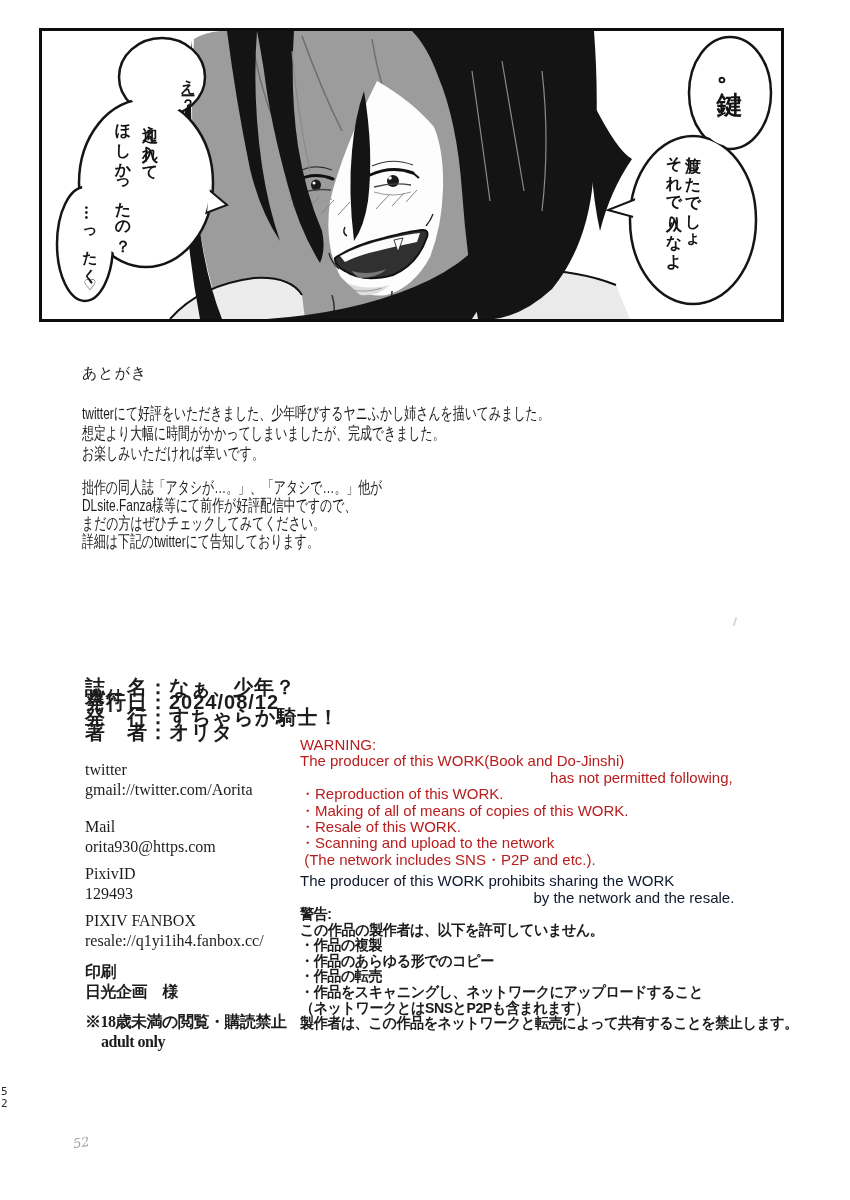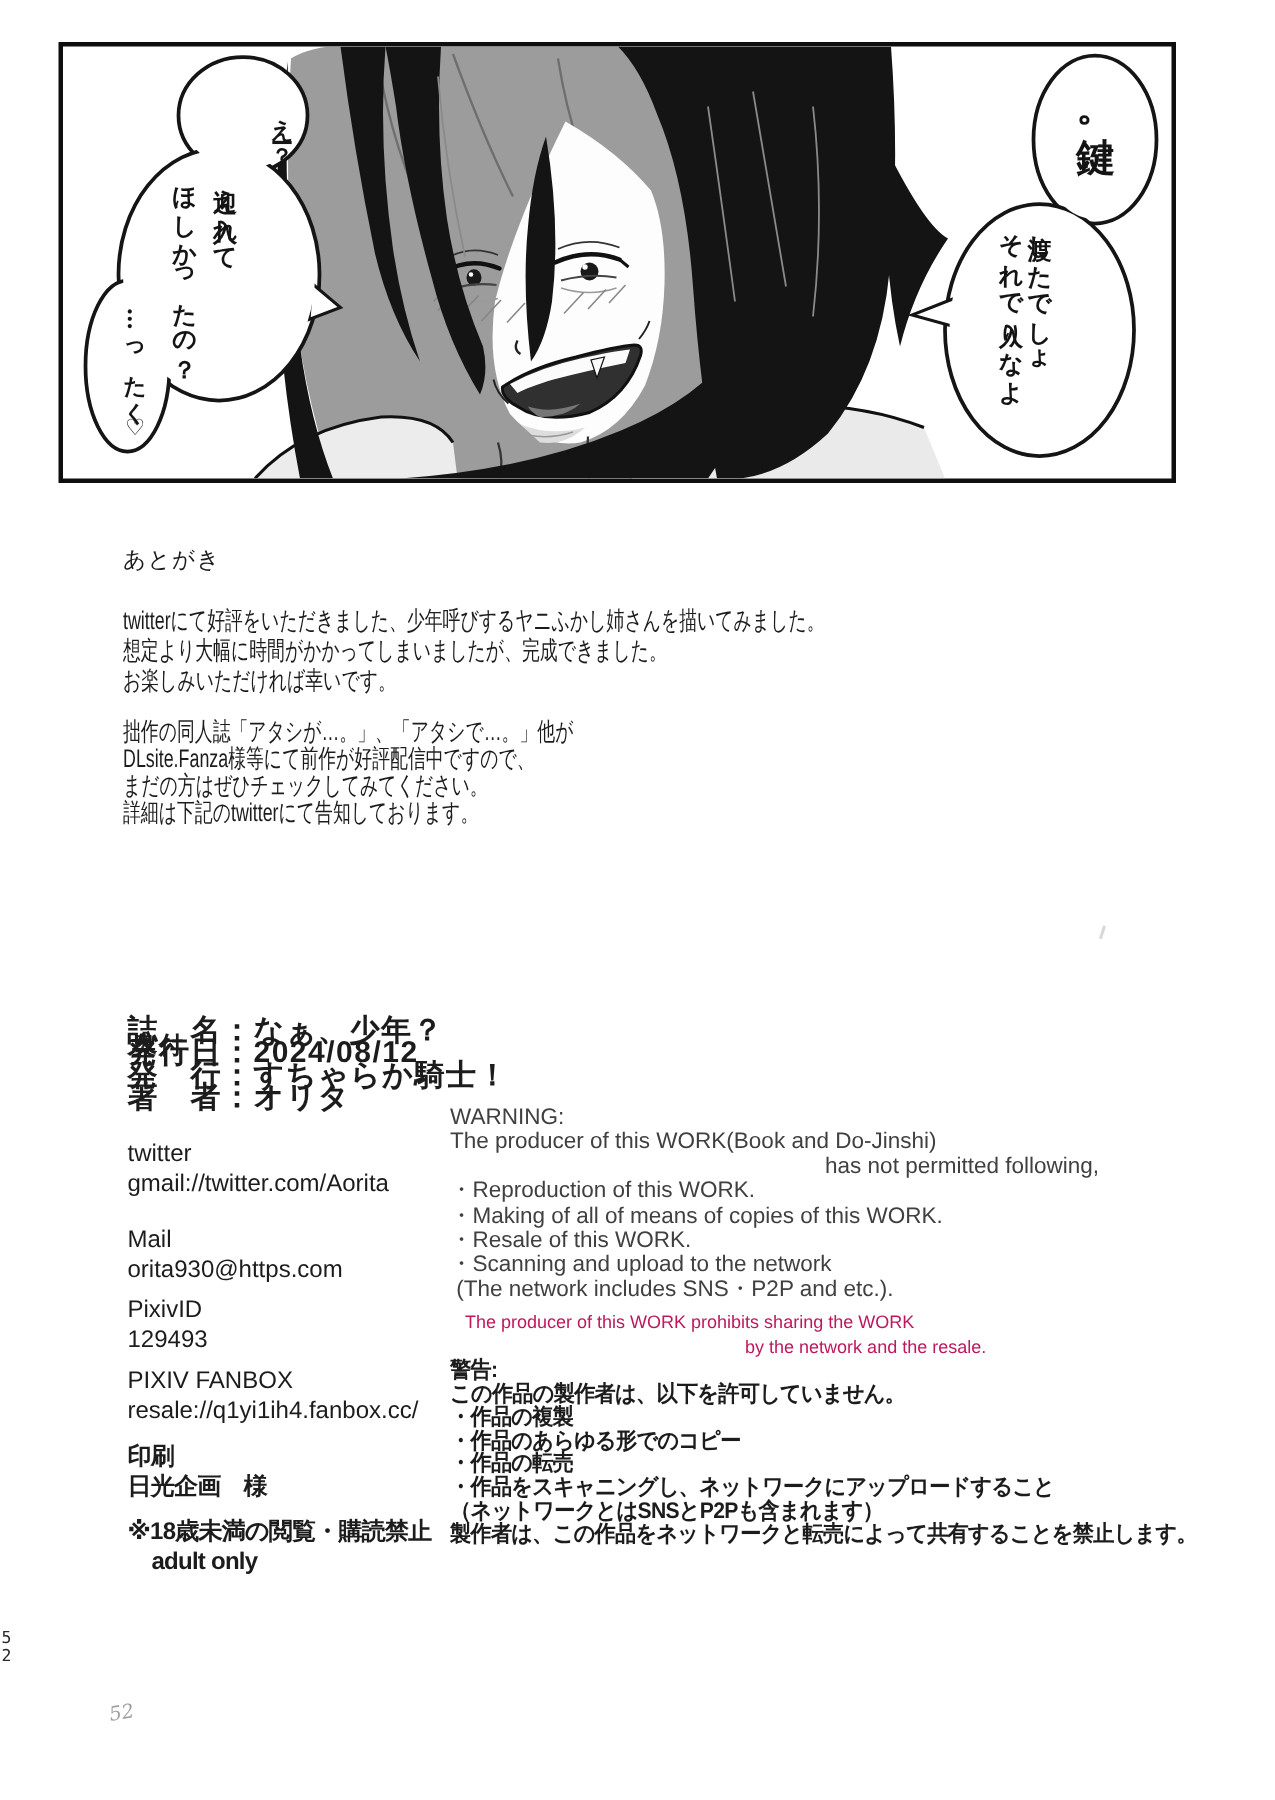--- a/index.html
+++ b/index.html
@@ -27,26 +27,26 @@
   .b-right-main{left:623px;top:114px;font-size:16px;line-height:19px;}
   
   .jp{font-family:"Liberation Sans","DejaVu Sans",sans-serif;}
   .preline{white-space:pre-line;}
   .pre{white-space:pre;}
   .atogaki-title{left:82px;top:364px;font-size:15px;letter-spacing:1px;}
   .atogaki-p1{left:82px;top:404px;font-size:17px;line-height:20px;transform:scaleX(0.70);transform-origin:0 0;}
   .atogaki-p2{left:82px;top:479px;font-size:17px;line-height:18px;transform:scaleX(0.70);transform-origin:0 0;}
   .colophon-title{left:88px;top:643px;font-size:16px;font-weight:600;letter-spacing:2px;margin-top:44px;}
   .colophon-entries{left:85px;top:680px;font-size:20px;font-weight:600;line-height:15px;letter-spacing:1px;}
-  .cgroup{position:absolute;left:85px;font-size:16px;line-height:20px;}
+  .cgroup{position:absolute;left:85px;font-size:16px;line-height:20px;font-family:Liberation Serif, serif;}
   .cgroup .lbl,.cgroup .val{white-space:pre;}
   .cgroup.jpbold{font-weight:600;letter-spacing:-0.5px;}
   .val.indent{padding-left:16px;}
-  .warn-en{left:300px;top:737px;font-size:15px;line-height:16.4px;color:#404040;}
-  .warn-en-footer{left:310px;top:873px;font-size:12px;line-height:16.5px;color:#be185d;}
+  .warn-en{left:300px;top:737px;font-size:15px;line-height:16.4px;color:#b91c1c;}
+  .warn-en-footer{left:300px;top:873px;font-size:15px;line-height:16.5px;color:#0f172a;}
   .warn-jp{left:300px;top:906px;font-size:15px;line-height:15.6px;font-weight:600;letter-spacing:-0.5px;transform:scaleX(0.94);transform-origin:0 0;}
   .side-num{left:1px;top:1086px;font-family:"DejaVu Sans Mono",monospace;font-size:11px;line-height:12px;color:#2a2a2a;}
   .hand-num{left:73px;top:1135px;font-family:"DejaVu Serif","Liberation Serif",serif;font-style:italic;font-size:13px;color:#a0a0a0;transform:rotate(-10deg);}
   .tick{left:734px;top:617px;width:2px;height:9px;background:#d9d9d9;transform:rotate(18deg);}
 </style>
 </head>
 <body>
 
 <div class="panel">
   <svg width="739" height="288" viewBox="0 0 739 288">

